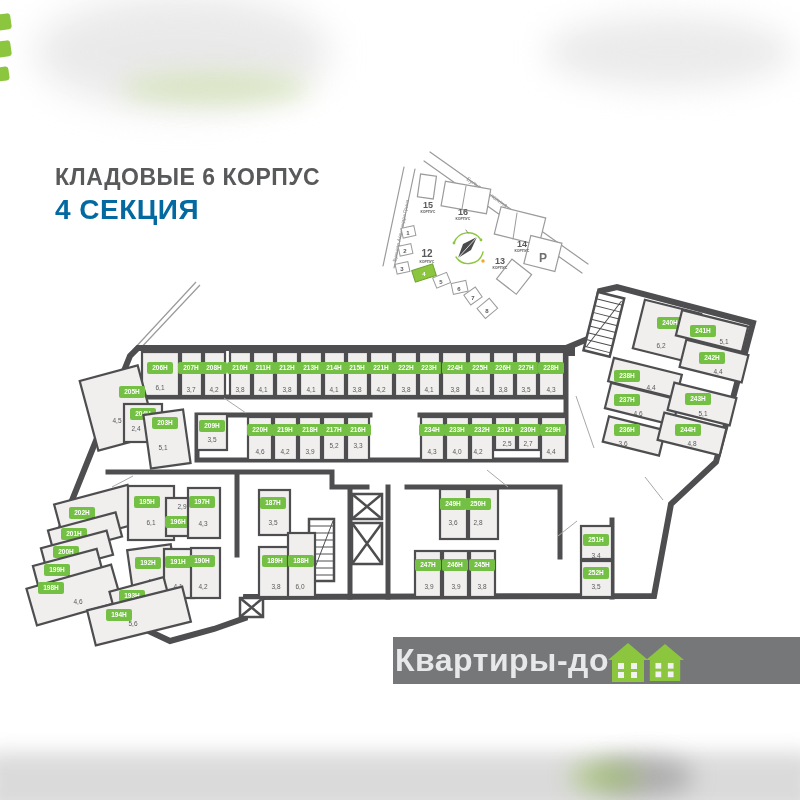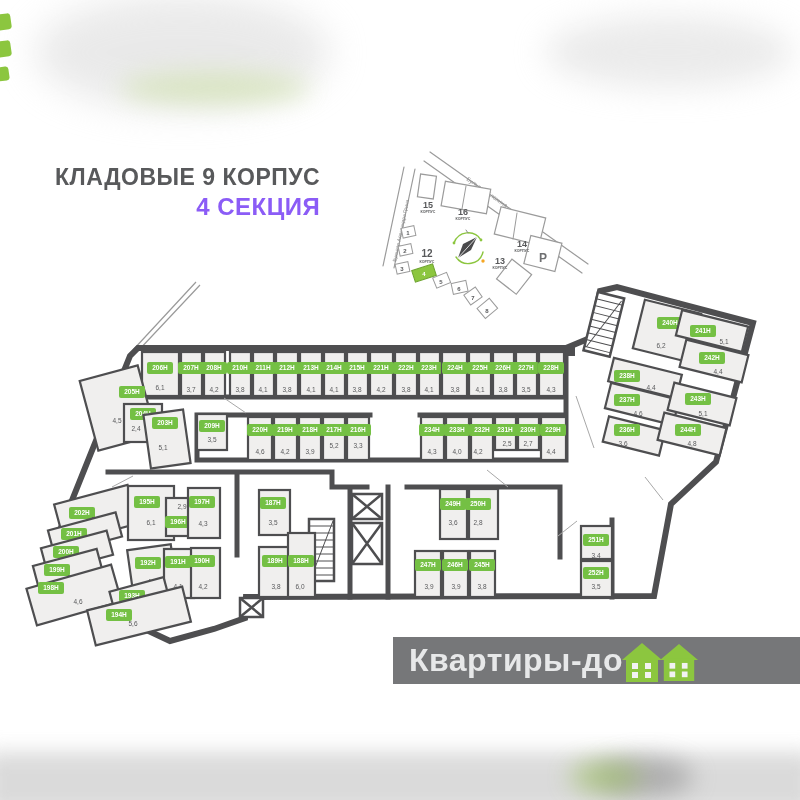--- a/index.html
+++ b/index.html
@@ -8,44 +8,44 @@
   .blob{position:absolute;border-radius:50%;}
   .blob-tl{left:35px;top:-5px;width:295px;height:115px;background:#d5d5d5;opacity:.5;filter:blur(18px);}
   .blob-tl-green{left:120px;top:72px;width:190px;height:32px;background:#cde0a8;opacity:.6;filter:blur(12px);}
   .blob-tr{left:545px;top:16px;width:248px;height:72px;background:#d7d7d7;opacity:.5;filter:blur(16px);}
   .blob-bottom{left:-15px;top:752px;width:830px;height:62px;background:#c7c7c7;opacity:.65;filter:blur(10px);border-radius:8px;}
   .blob-bottom-dark{left:598px;top:758px;width:95px;height:38px;background:#8f8f8f;opacity:.6;filter:blur(12px);}
   .blob-bottom-green{left:570px;top:762px;width:70px;height:30px;background:#9fbf6a;opacity:.7;filter:blur(12px);}
   .green-sq{position:absolute;background:#8cc63f;border-radius:3px;width:16px;height:16px;left:-5px;transform:rotate(-8deg);}
   .title{position:absolute;left:55px;top:163px;line-height:1.25;}
   .title .l1{font-size:23px;font-weight:bold;color:#58595b;letter-spacing:.5px;}
-  .title .l2{font-size:24px;font-weight:bold;color:#8b5cf6;letter-spacing:.5px;text-align:right;}
+  .title .l2{font-size:28px;font-weight:bold;color:#0369a1;letter-spacing:.5px;}
   .wm{position:absolute;left:393px;top:637px;width:407px;height:47px;background:rgba(108,109,111,.93);
-      display:flex;align-items:center;padding-left:16px;box-sizing:border-box;}
+      display:flex;align-items:center;padding-left:2px;box-sizing:border-box;}
   .wm .t{font-size:32px;font-weight:bold;color:#e7e8e9;letter-spacing:.5px;white-space:nowrap;}
   .wm svg{margin:0 -1px;position:relative;top:1px;}
   svg text{font-family:"Liberation Sans","DejaVu Sans",sans-serif;}
   .plan-svg{position:absolute;left:0;top:0;}
 </style>
 </head>
 <body>
 <div class="page">
 
 <div class="blob blob-tl"></div>
 <div class="blob blob-tl-green"></div>
 <div class="blob blob-tr"></div>
 <div class="blob blob-bottom"></div>
 <div class="blob blob-bottom-dark"></div>
 <div class="blob blob-bottom-green"></div>
 <div class="green-sq" style="top:14px"></div>
 <div class="green-sq" style="top:41px"></div>
 <div class="green-sq" style="top:67px;width:14px;height:14px"></div>
 
 <div class="title">
-  <div class="l1">КЛАДОВЫЕ 9 КОРПУС</div>
+  <div class="l1">КЛАДОВЫЕ 6 КОРПУС</div>
   <div class="l2">4 СЕКЦИЯ</div>
 </div>
 
 <svg class="plan-svg" width="800" height="800" viewBox="0 0 800 800">
 
   <g stroke-linecap="round">
     <path d="M430,152 L588,264 M424,161 L582,273 M404,167 L383,266 M415,169 L394,268" stroke="#9b9b9b" stroke-width="1.2" fill="none"></path>
     <text transform="translate(466,180) rotate(35)" font-size="6" fill="#8a8a8a">Бульвар Блохина</text>
     <text transform="translate(396,262) rotate(-78)" font-size="5" fill="#8a8a8a">Бульвар Александра Грина</text>
     <g fill="#ffffff" stroke="#9b9b9b" stroke-width="1.2">

